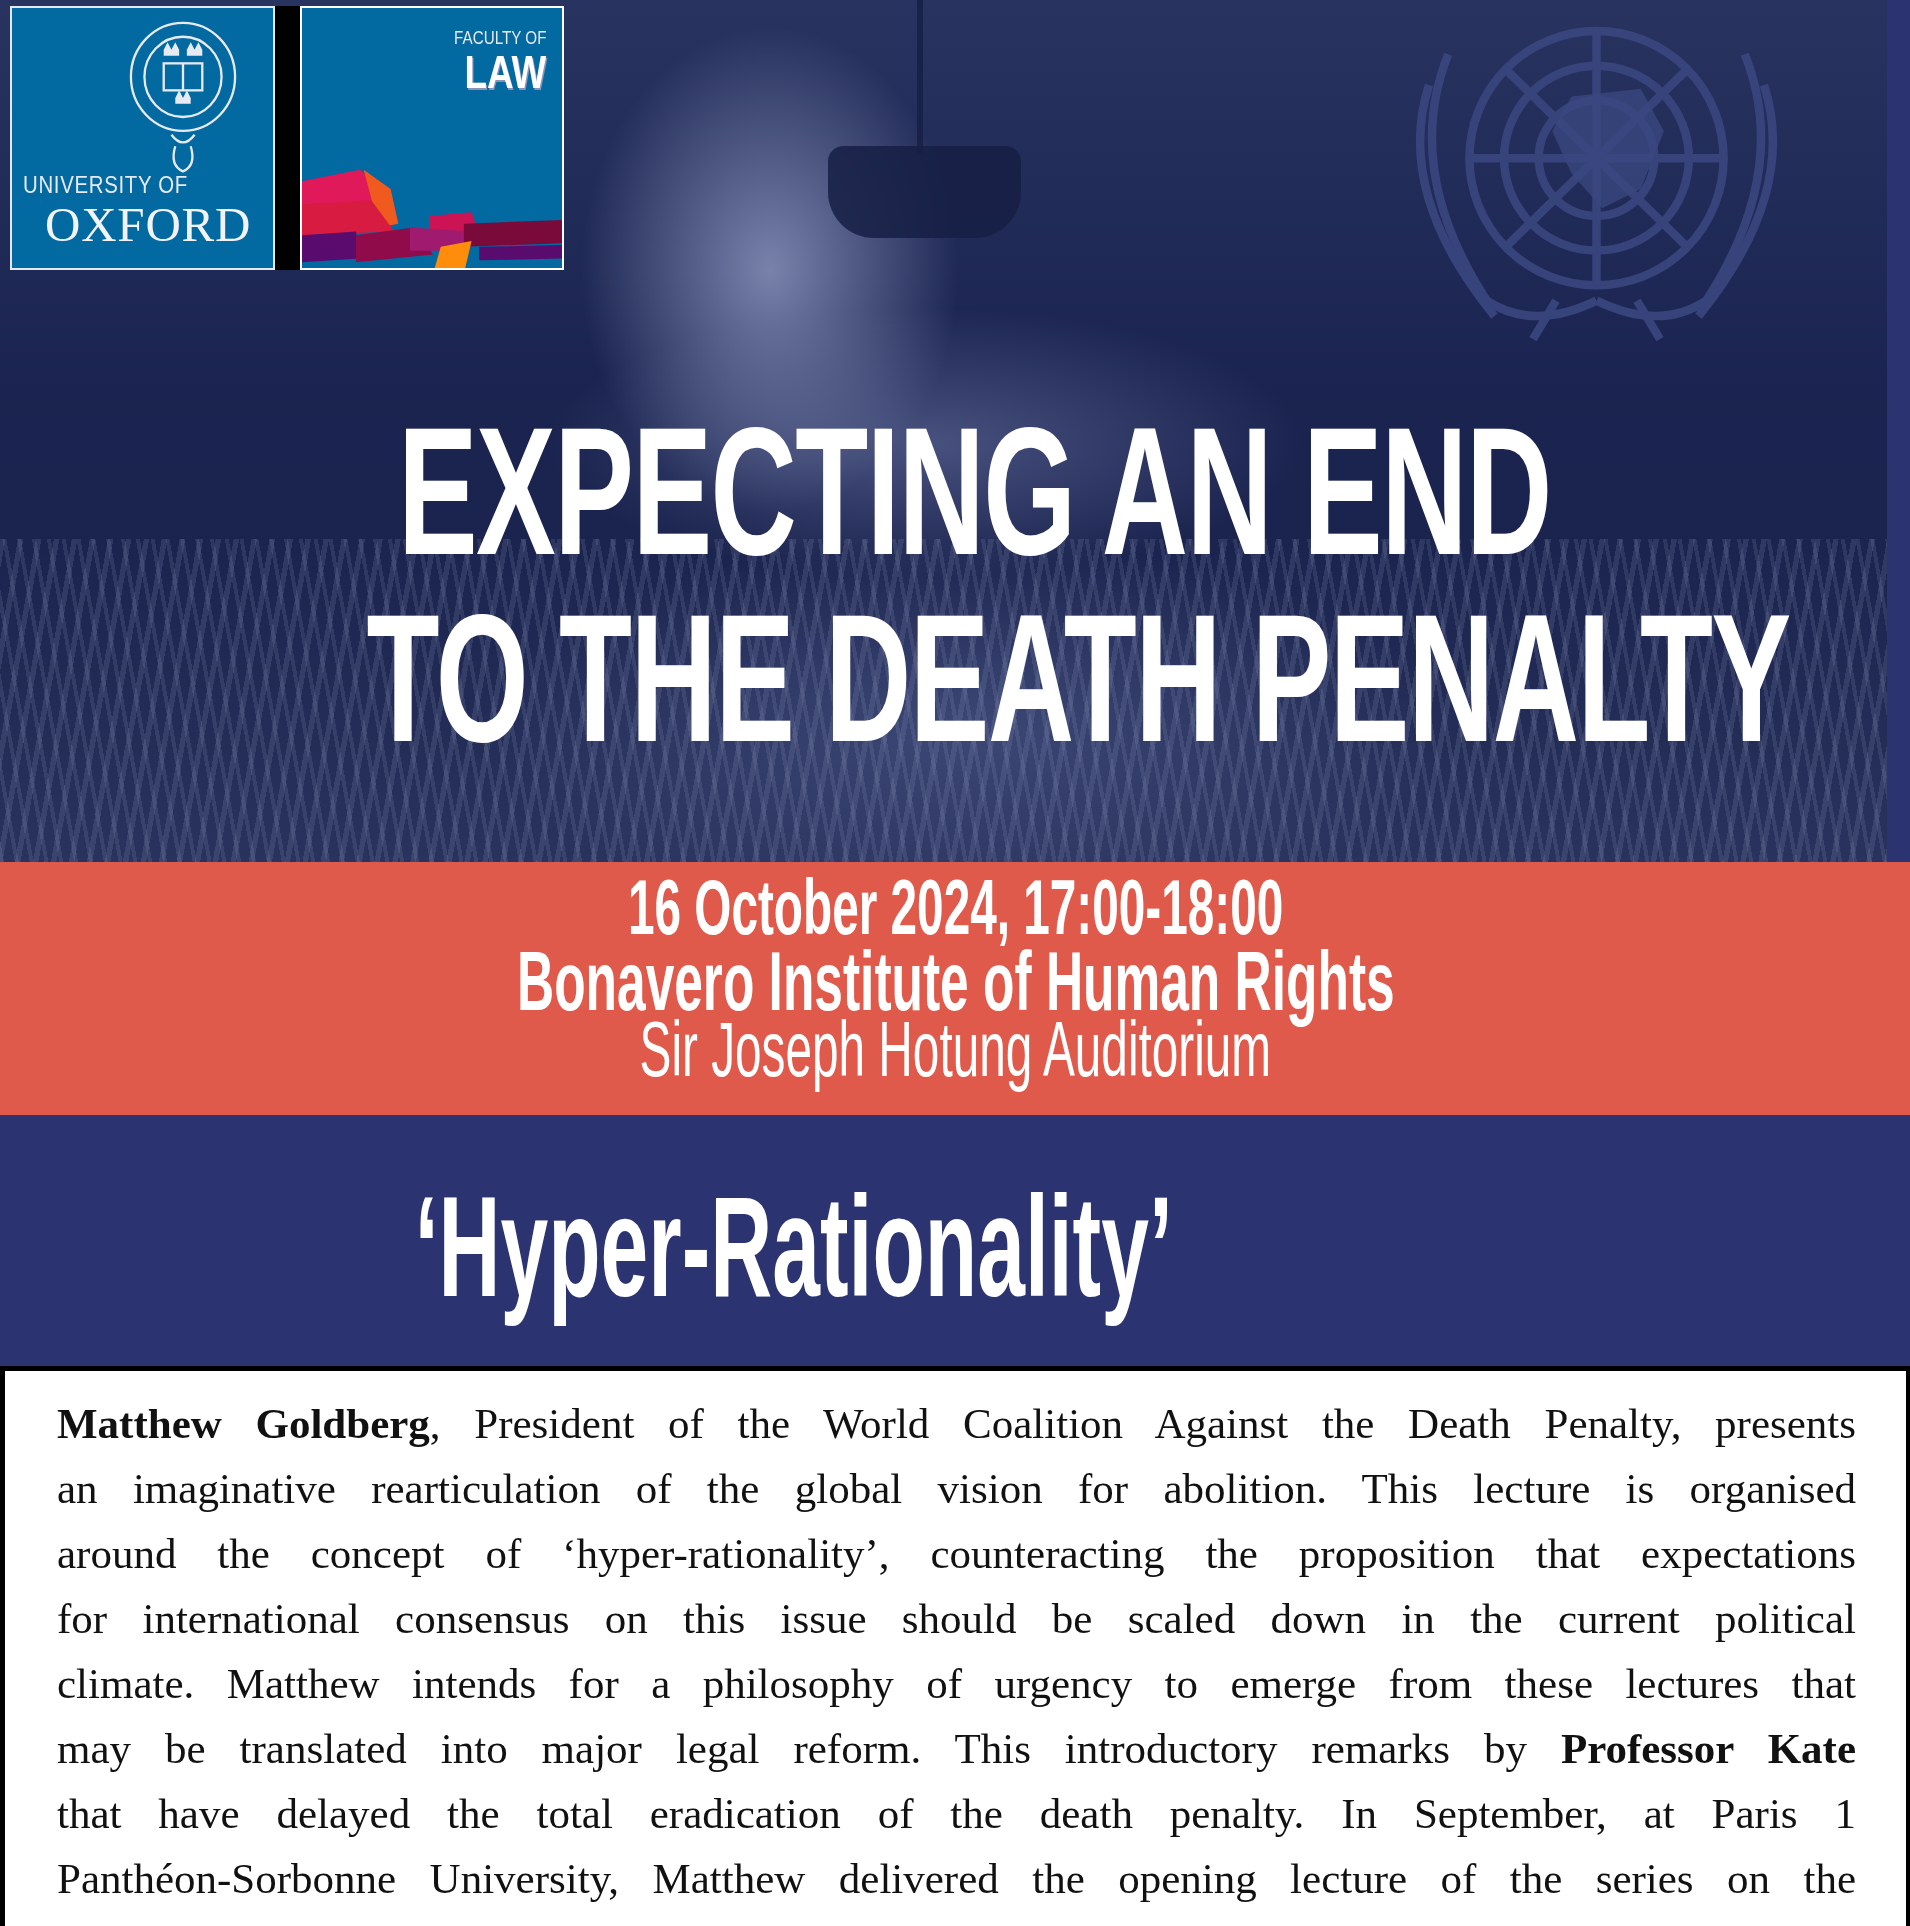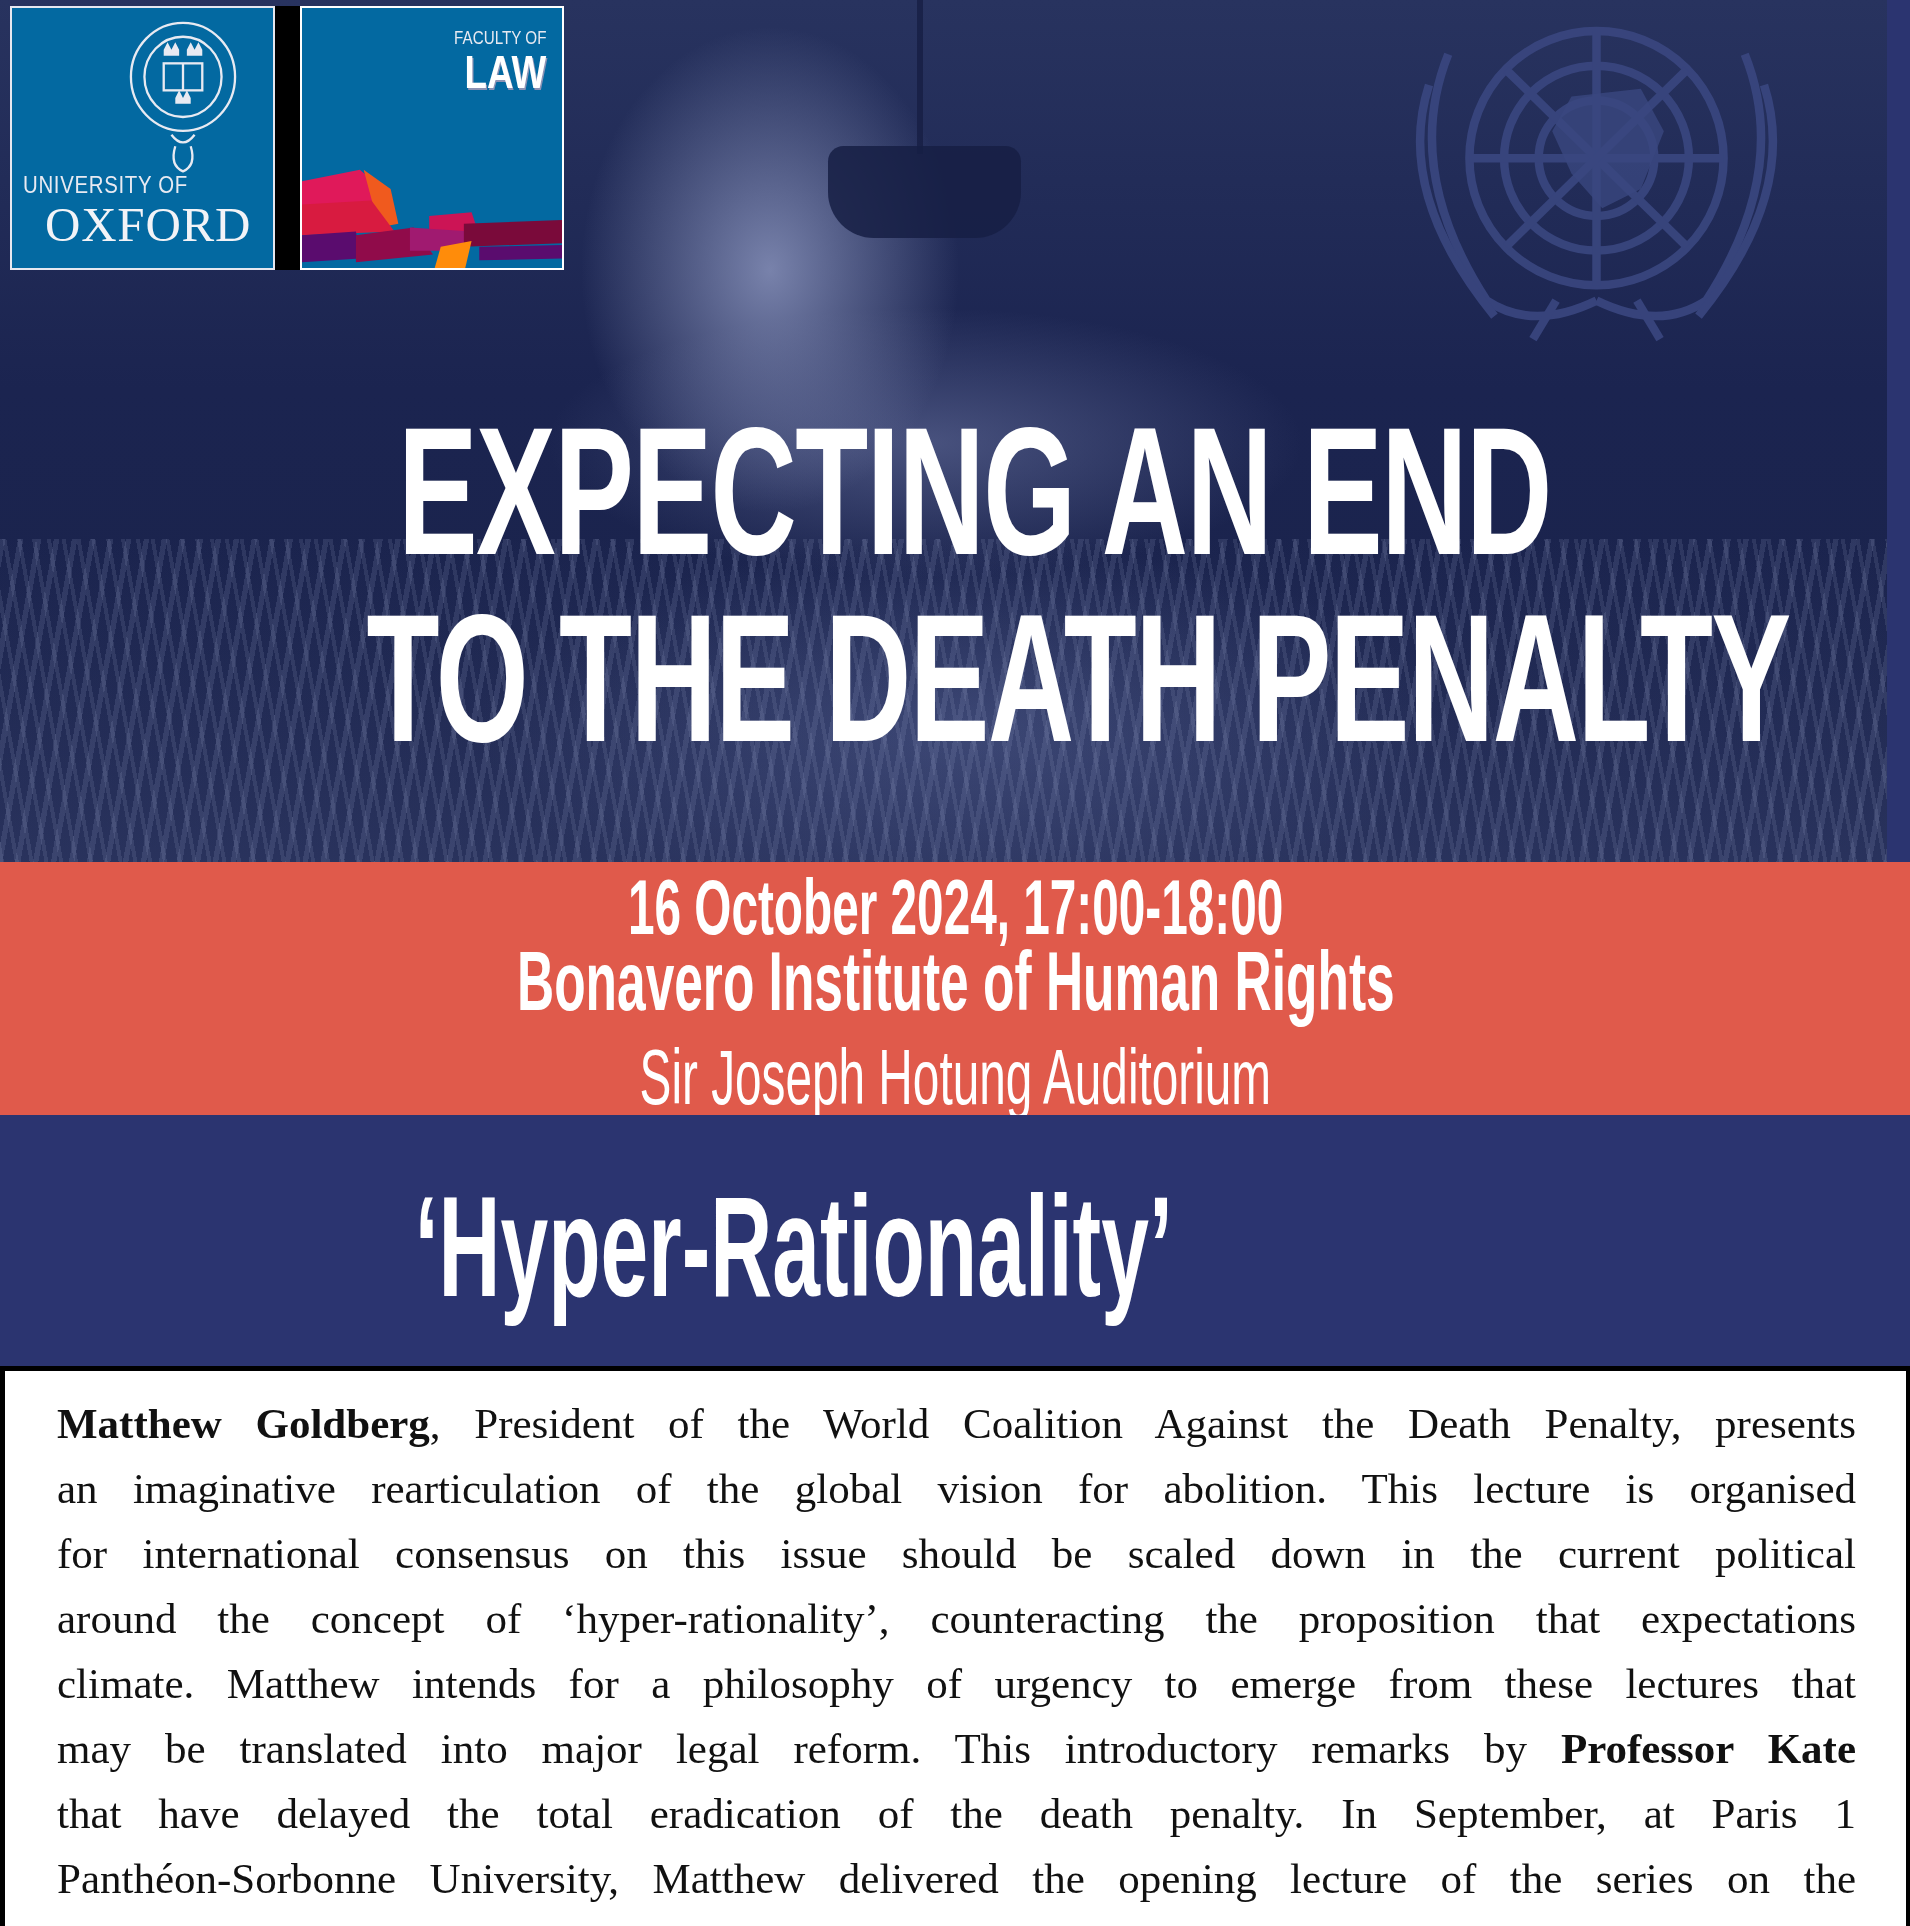--- a/index.html
+++ b/index.html
@@ -42,21 +42,21 @@
   .title span { display: inline-block; transform: scaleX(0.66); transform-origin: center; }
   .title-1 { top: 414px; font-size: 181px; line-height: 154px; padding-left: 31px; }
   .title-2 { top: 601px; font-size: 181px; line-height: 154px; }
 
   
   .band-coral { left: 0; top: 862px; width: 1911px; height: 253px; background: #e05a4b; }
   .band-line { left: 0; width: 1911px; text-align: center; color: #fff; white-space: nowrap; }
   .band-line span { display: inline-block; transform: scaleX(0.62); transform-origin: center; }
   .date-line { top: 869px; font-size: 77px; font-weight: bold; line-height: 77px; }
   .venue-line { top: 940px; font-size: 83px; font-weight: bold; line-height: 83px; }
-  .room-line { top: 1011px; font-size: 77px; font-weight: normal; line-height: 77px; margin-top: 28px; }
+  .room-line { top: 1011px; font-size: 77px; font-weight: normal; line-height: 77px; }
 
   
   .band-navy { left: 0; top: 1115px; width: 1911px; height: 250px; background: #2b3470; }
   .subtitle { left: 0; top: 1175px; width: 1587px; text-align: center; color: #fff; font-size: 143px; font-weight: bold; line-height: 143px; white-space: nowrap; }
   .subtitle span { display: inline-block; transform: scaleX(0.6); transform-origin: center; }
 
   
   .content { left: 0; top: 1366px; width: 1911px; height: 1306px; box-sizing: border-box; background: #fff; border: 5px solid #000; }
   .para { left: 57px; width: 1799px; font-family: "Liberation Serif", serif; font-size: 43px; line-height: 65px; color: #111; text-align: justify; text-align-last: left; }
   .para b { font-weight: bold; }
@@ -136,20 +136,20 @@
 <div class="abs band-line venue-line"><span>Bonavero Institute of Human Rights</span></div>
 <div class="abs band-line room-line"><span>Sir Joseph Hotung Auditorium</span></div>
 
 <div class="abs band-navy"></div>
 <div class="abs subtitle"><span>‘Hyper-Rationality’</span></div>
 
 <div class="abs content"></div>
 <div class="abs para para-1">
     <span class="line"><b>Matthew Goldberg</b><span>, President of the World Coalition Against the Death Penalty, presents</span></span>
     <span class="line"><span>an imaginative rearticulation of the global vision for abolition. This lecture is organised</span></span>
+    <span class="line"><span>around the concept of ‘hyper-rationality’, counteracting the proposition that expectations</span></span>
     <span class="line"><span>for international consensus on this issue should be scaled down in the current political</span></span>
-    <span class="line"><span>around the concept of ‘hyper-rationality’, counteracting the proposition that expectations</span></span>
     <span class="line"><span>climate. Matthew intends for a philosophy of urgency to emerge from these lectures that</span></span>
     <span class="line"><span>may be translated into major legal reform. This introductory remarks by </span><b>Professor Kate</b></span>
     <span class="line"><span>that have delayed the total eradication of the death penalty. In September, at Paris 1</span></span>
     <span class="line"><span>Panthéon-Sorbonne University, Matthew delivered the opening lecture of the series on the</span></span>
   </div>
 
 
 </body></html>

